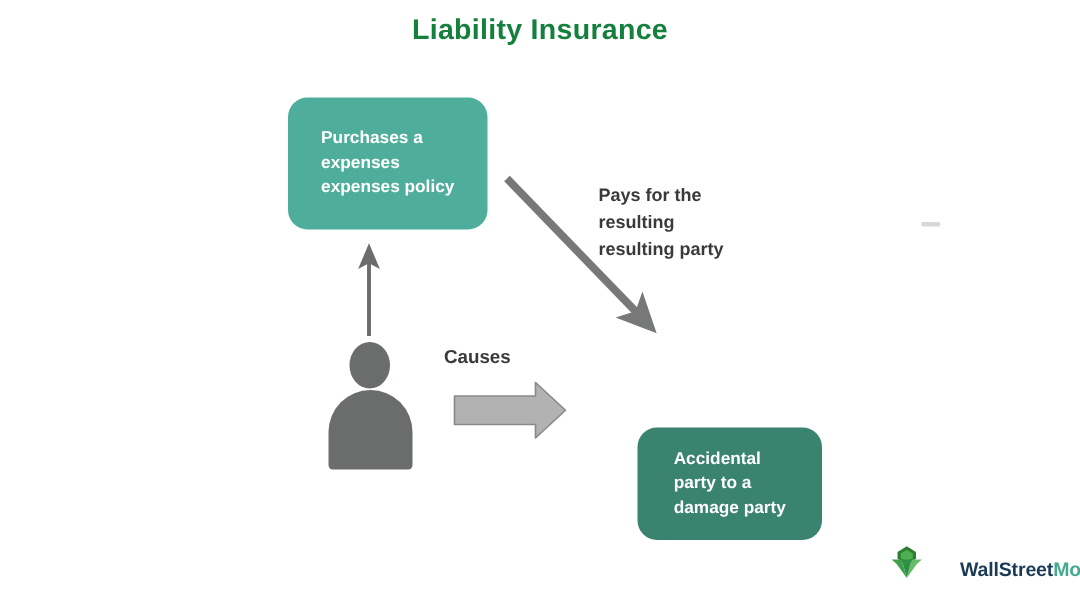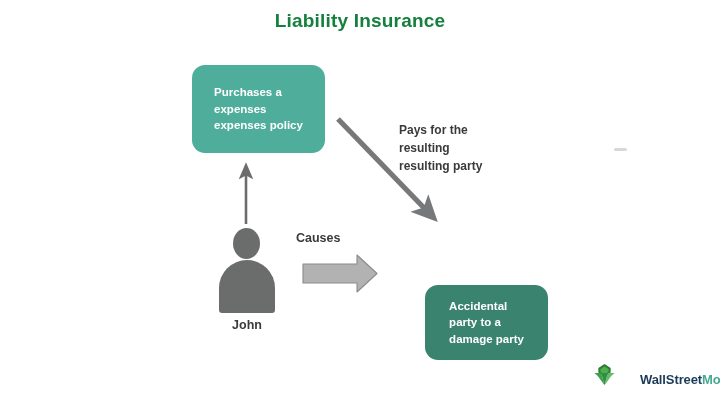--- a/index.html
+++ b/index.html
@@ -208,21 +208,20 @@
       <span>Accidental</span><br>
       <span>party to a</span><br>
       <span>damage party</span>
     </div>
   </div>
 
   <div id="person">
     <div id="person-head"></div>
     <div id="person-body"></div>
   </div>
-  <div id="person-label">John</div>
 
   <div id="label-pays">
     <span>Pays for the</span><br>
     <span>resulting</span><br>
     <span>resulting party</span>
   </div>
 
   <div id="label-causes">Causes</div>
 
   <div id="speck"></div>

